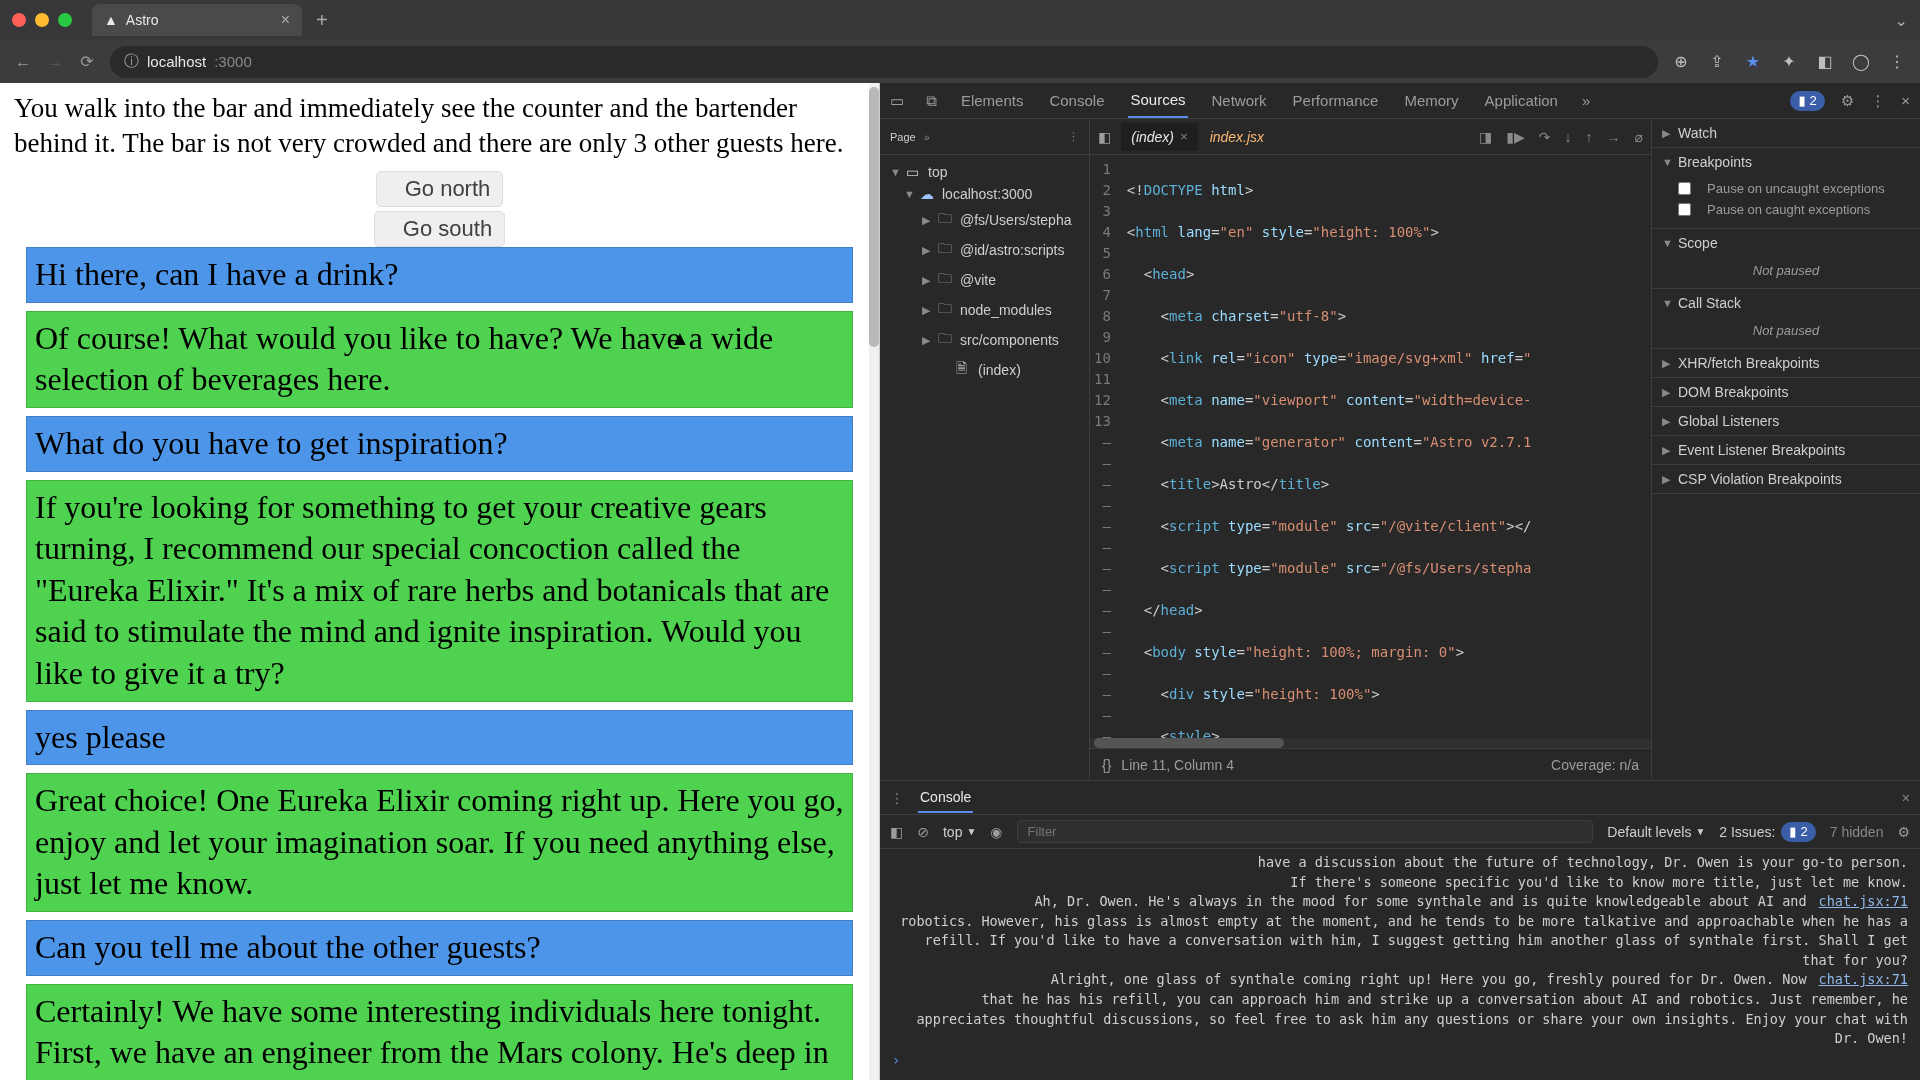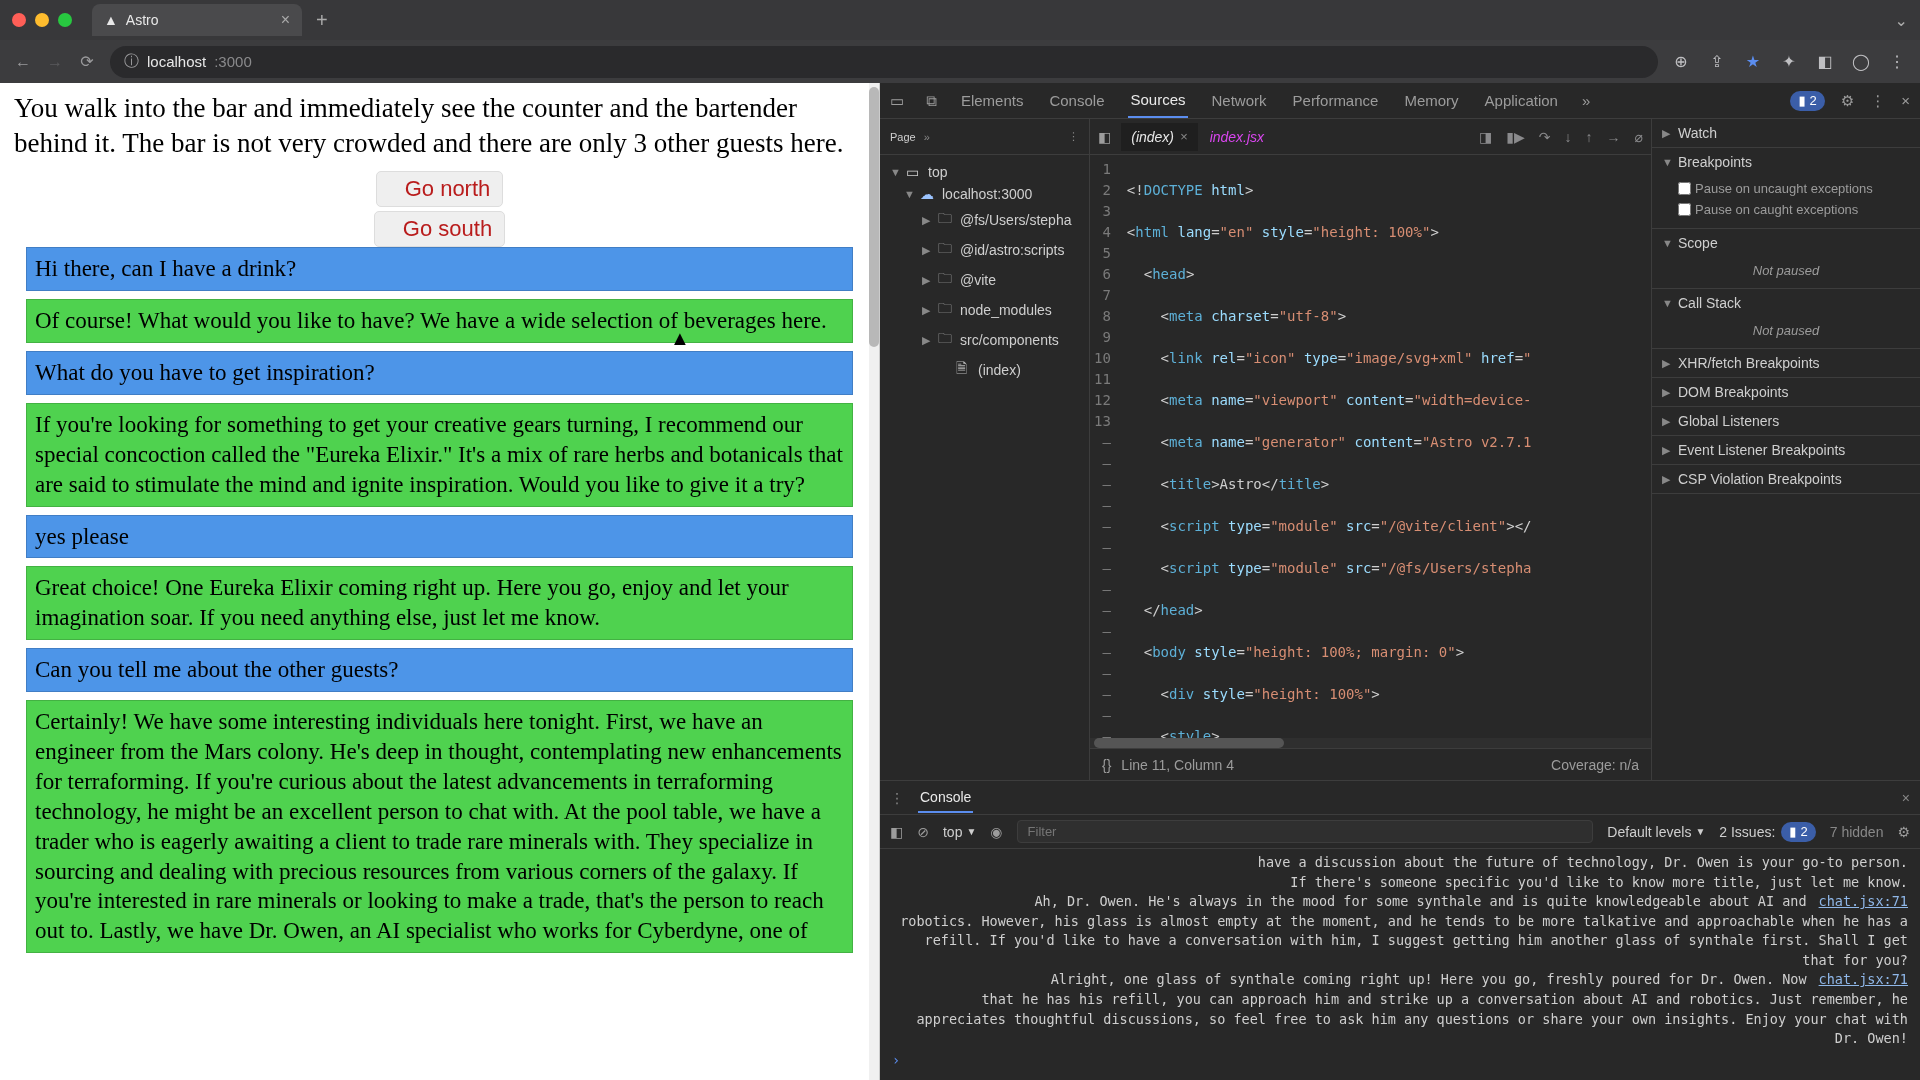--- a/index.html
+++ b/index.html
@@ -32,24 +32,24 @@
 .workspace { display: flex; height: calc(1080px - 83px); }
 .page { width: 880px; background: #fff; overflow-y: auto; border-right: 1px solid #ccc;
   font-family: Georgia, 'Times New Roman', serif; position: relative; }
 .page-scroll { width: 10px; background: #f0f0f0; position: absolute; right:0; top:0; bottom:0; }
 .page-scroll-thumb { width: 10px; background: #b8b8b8; border-radius: 5px; position: absolute; top: 4px; height: 260px; }
 .desc { font-size: 27px; padding: 8px 14px 4px 14px; line-height: 1.3; }
 .btn-rows { display: flex; flex-direction: column; align-items: center; gap: 4px; margin-top: 6px; }
 .btn-row { display: flex; gap: 6px; }
 .gb { font-family: Arial, sans-serif; font-size: 22px; padding: 4px 12px; background: #efefef;
   border: 1px solid #bbb; border-radius: 5px; cursor: pointer; }
-.gb.dis { color: #b91c1c; border-color: #ddd; padding-left: 28px; }
+.gb.dis { color: #404040; border-color: #ddd; padding-left: 28px; }
 .talking { text-align: center; font-size: 27px; margin: 10px 0 8px 0; }
 .chat { padding: 0 26px; display: flex; flex-direction: column; gap: 8px; }
-.msg { font-size: 23px; padding: 6px 8px; line-height: 1.3; border: 1px solid rgba(0,0,0,0.15); }
+.msg { font-size: 32px; padding: 6px 8px; line-height: 1.3; border: 1px solid rgba(0,0,0,0.15); }
 .user { background: #4d95e8; }
 .npc  { background: #4fd24f; }
 .cursor-arrow { position: absolute; left: 670px; top: 244px; font-size: 20px; color: #000; pointer-events: none; }
 
 .devtools { flex: 1; background: #282828; color: #cfcfcf; display: flex; flex-direction: column; font-size: 14px; }
 .dt-tabs { height: 36px; display: flex; align-items: center; border-bottom: 1px solid #3d3d3d;
   padding: 0 10px; gap: 22px; font-size: 15px; }
 .dt-tabs .ticon { color: #9c9c9c; cursor: pointer; }
 .dt-tab { color: #9c9c9c; cursor: pointer; padding: 8px 2px; }
 .dt-tab.active { color: #eaeaea; border-bottom: 2px solid #5b8def; }
@@ -68,21 +68,21 @@
 .tn .arr { width: 10px; color: #888; font-size: 11px; }
 .tn .icn { width: 16px; font-size: 14px; }
 .tn.d1 { padding-left: 24px; } .tn.d2 { padding-left: 42px; } .tn.d3 { padding-left: 60px; }
 .cloud { color: #9cc4ff; }
 .folder { color: #b6b6b6; }
 .file-i { color: #b6b6b6; }
 
 .code-pane { flex: 1; display: flex; flex-direction: column; border-right: 1px solid #3d3d3d; min-width:0; }
 .code-tabs { height: 36px; display: flex; align-items: center; border-bottom: 1px solid #3d3d3d; padding: 0 8px; gap: 2px; }
 .code-tabs .tool-icn { color: #9c9c9c; margin-right: 8px; cursor:pointer; }
-.ctab { padding: 6px 10px; font-size: 14px; color: #d946ef; font-style: italic; cursor: pointer; display: flex; gap: 6px; align-items: center; }
+.ctab { padding: 6px 10px; font-size: 14px; color: #fdba74; font-style: italic; cursor: pointer; display: flex; gap: 6px; align-items: center; }
 .ctab.active { background: #1f1f1f; color: #e8e8e8; font-style: italic; }
 .ctab .x { font-size: 13px; color: #888; }
 .code-ctrls { margin-left: auto; display: flex; gap: 14px; color: #8a8a8c; }
 .code-ctrls span { cursor: pointer; }
 .editor { flex: 1; display: flex; font-family: Menlo, Consolas, monospace; font-size: 14px; overflow: hidden; line-height: 1.5; }
 .gutter { background: #282828; color: #7a7a7a; text-align: right; padding: 4px 10px 4px 4px; user-select: none; }
 .gutter div { height: 21px; }
 .code { flex: 1; padding: 4px 0; white-space: pre; overflow: hidden; color: #cfcfcf; }
 .code .ln { height: 21px; padding-left: 6px; }
 .t-tag { color: #5db0d7; } .t-attr { color: #9bdcfe; } .t-str { color: #d88e73; } .t-pun { color: #cfcfcf; }
@@ -90,21 +90,21 @@
 .editor-scroll-thumb { height: 10px; width: 190px; background: #555; border-radius: 5px; margin-left: 4px; }
 .code-status { height: 32px; display: flex; align-items: center; padding: 0 12px; border-top: 1px solid #3d3d3d;
   color: #9c9c9c; font-size: 14px; gap: 12px; justify-content: space-between; }
 
 .dbg-pane { width: 268px; display: flex; flex-direction: column; }
 .dbg-sec { border-bottom: 1px solid #3d3d3d; }
 .dbg-hdr { padding: 6px 10px; font-size: 14px; color: #cfcfcf; display: flex; align-items: center; gap: 6px; cursor: pointer; }
 .dbg-hdr .arr { color: #888; font-size: 11px; width: 10px; }
 .dbg-body { padding: 2px 10px 8px 26px; font-size: 13px; color: #9c9c9c; }
 .dbg-body.center { text-align: center; font-style: italic; padding: 6px 0 10px 0; }
-.chk { display: flex; align-items: center; gap: 4px; padding: 3px 0; }
+.chk { display: flex; align-items: center; gap: 16px; padding: 3px 0; }
 .chk input { accent-color: #5b8def; }
 
 .console-drawer { border-top: 1px solid #3d3d3d; display: flex; flex-direction: column; height: 300px; }
 .cd-tabs { height: 34px; display: flex; align-items: center; padding: 0 10px; gap: 14px;
   border-bottom: 1px solid #3d3d3d; font-size: 14px; }
 .cd-tabs .dots { color: #888; }
 .cd-tab { color: #eaeaea; border-bottom: 2px solid #5b8def; padding: 6px 2px; }
 .cd-tabs .cx { margin-left: auto; color: #888; cursor: pointer; }
 .cd-toolbar { height: 34px; display: flex; align-items: center; padding: 0 10px; gap: 14px;
   border-bottom: 1px solid #3d3d3d; font-size: 14px; }

